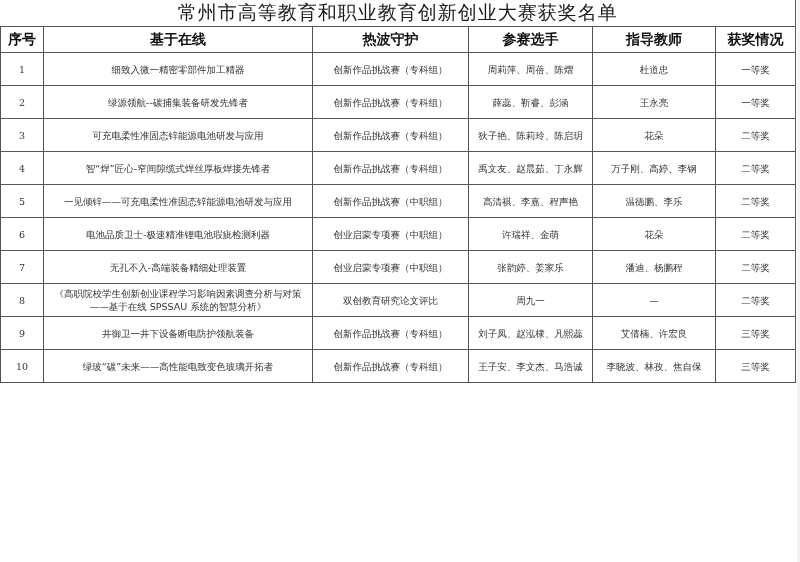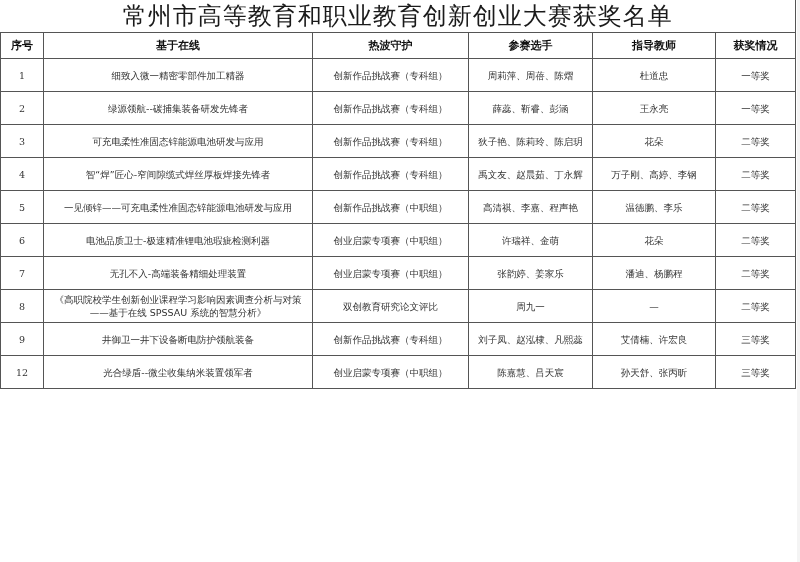--- a/index.html
+++ b/index.html
@@ -29,30 +29,30 @@
     td, th {
       border: 1px solid #555;
       text-align: center;
       vertical-align: middle;
       padding: 0 2px;
       overflow: hidden;
     }
     .title-row td {
       height: 22px;
       font-family: Liberation Mono, monospace;
-      font-size: 24px;
+      font-size: 19px;
       font-weight: normal;
       color: #1a1a1a;
       letter-spacing: 1px;
       border-top: none;
       border-left: none;
     }
     .header-row th {
       height: 25px;
-      font-size: 11px;
+      font-size: 14px;
       font-weight: bold;
       color: #111;
     }
     .data-row td {
       height: 32px;
       font-size: 9.5px;
       color: #333;
       line-height: 13px;
     }
     .data-row td.num {
@@ -172,30 +172,30 @@
 
   <tr class="data-row">
     <td class="num">9</td>
     <td class="proj">井御卫一井下设备断电防护领航装备</td>
     <td>创新作品挑战赛（专科组）</td>
     <td>刘子凤、赵泓棣、凡熙蕊</td>
     <td>艾倩楠、许宏良</td>
     <td>三等奖</td>
   </tr>
 
-
-
-  <tr class="data-row">
-    <td class="num">12</td>
-    <td class="proj">光合绿盾--微尘收集纳米装置领军者</td>
-    <td>创业启蒙专项赛（中职组）</td>
-    <td>陈嘉慧、吕天宸</td>
-    <td>孙天舒、张丙昕</td>
+  <tr class="data-row">
+    <td class="num">10</td>
+    <td class="proj">绿玻“碳”未来——高性能电致变色玻璃开拓者</td>
+    <td>创新作品挑战赛（专科组）</td>
+    <td>王子安、李文杰、马浩诚</td>
+    <td>李晓波、林孜、焦自保</td>
     <td>三等奖</td>
   </tr>
+
+
 
 
 
 </tbody>
   </table>
 </div>
 
 <div class="edge-line"></div>
 
 </body></html>

